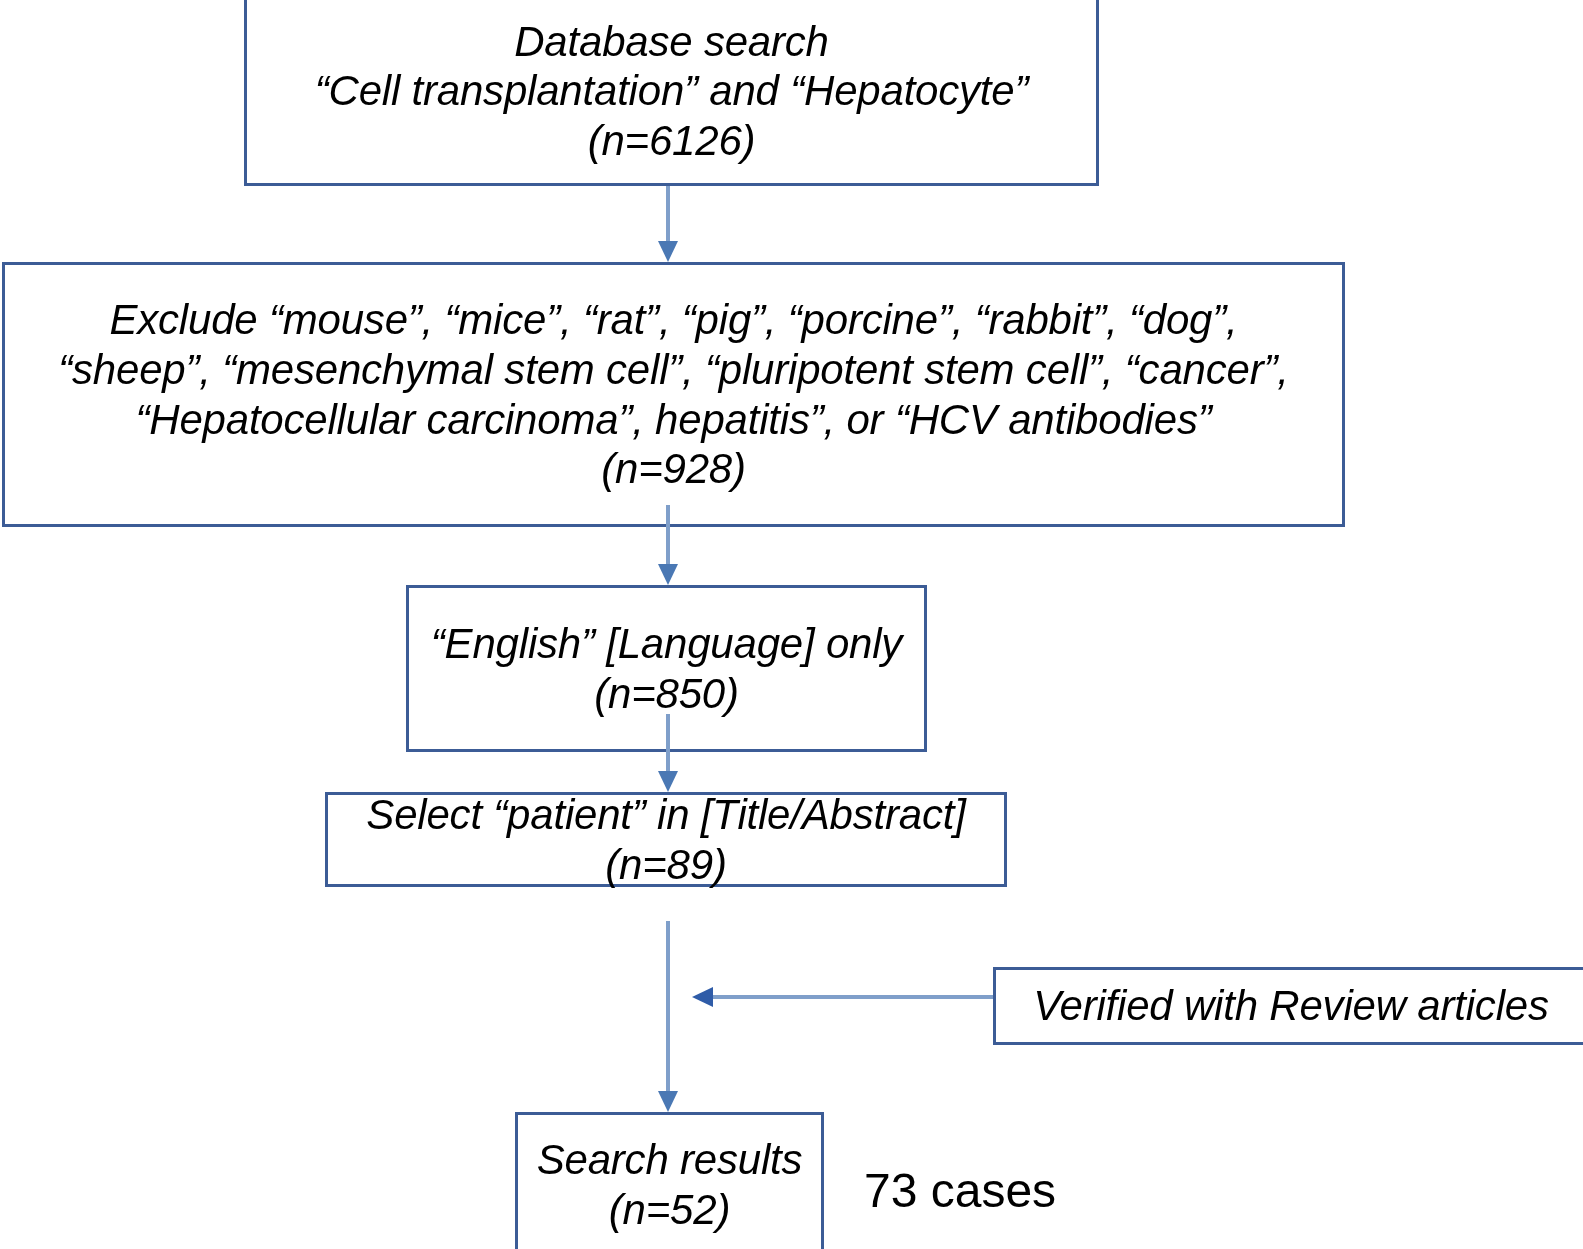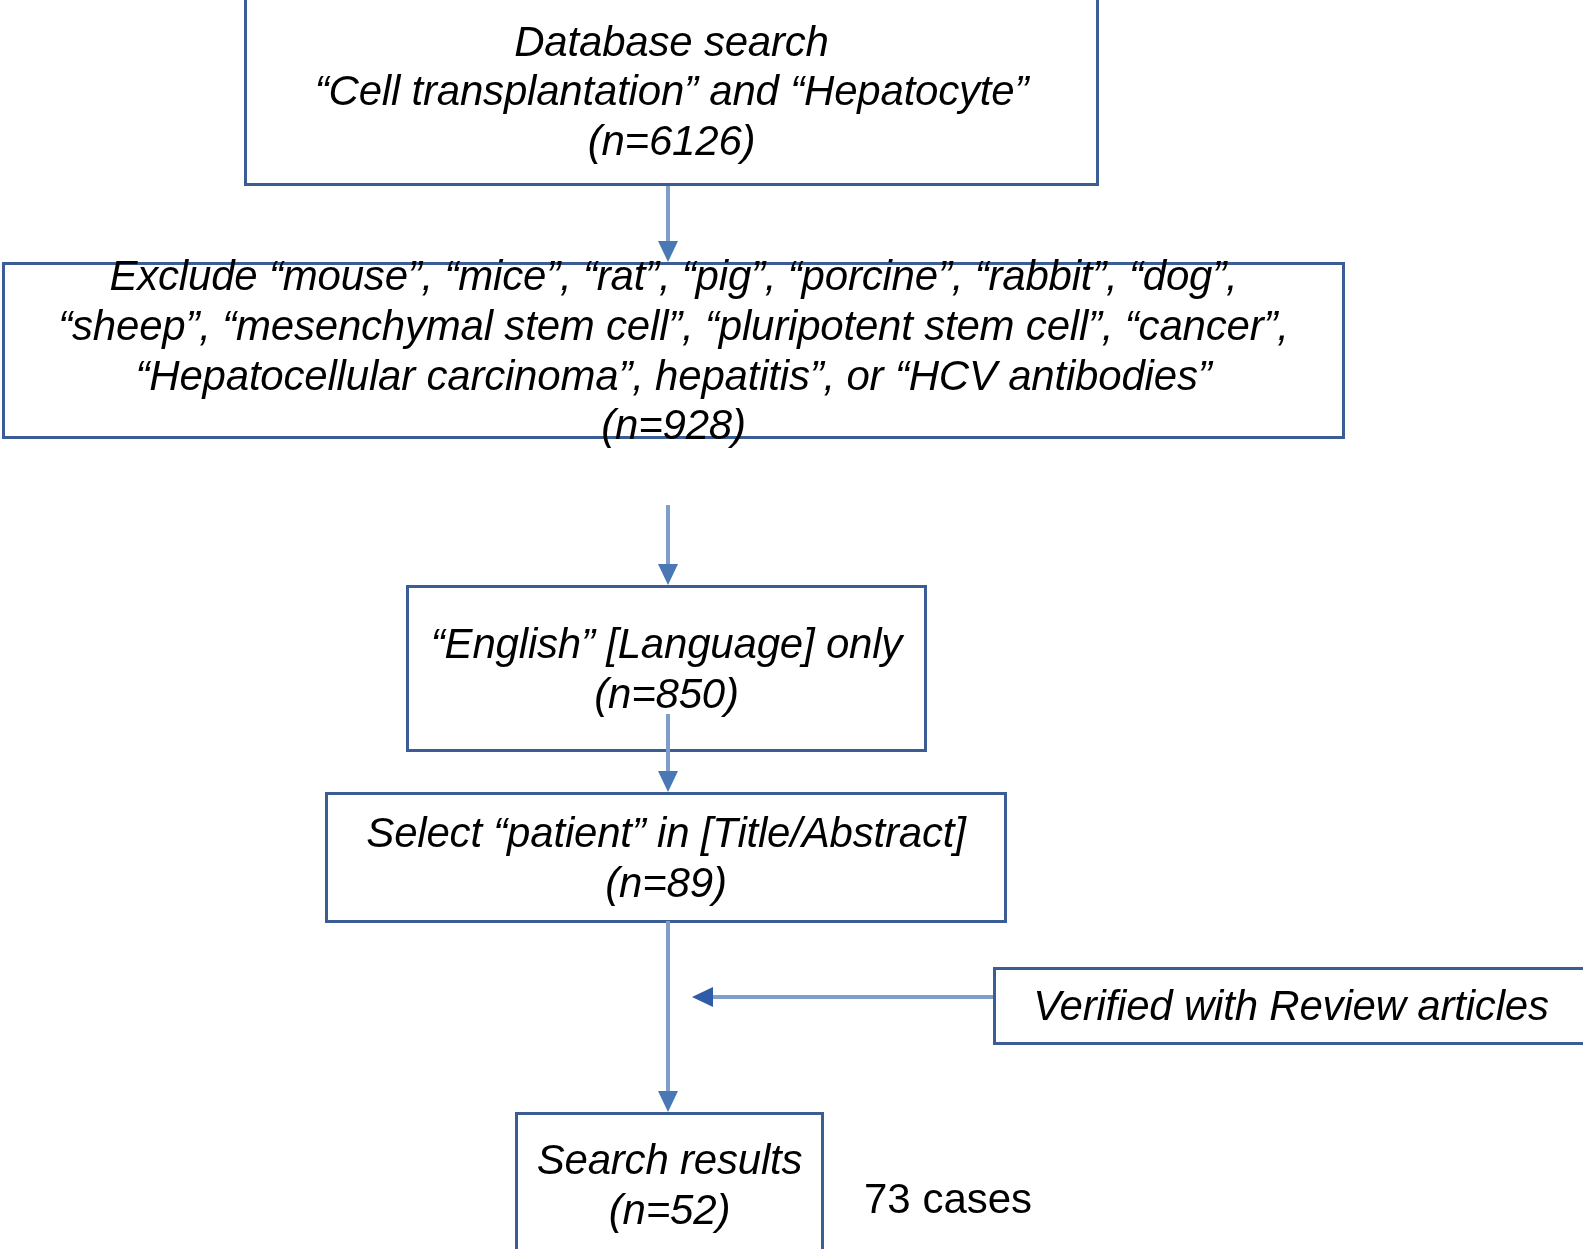--- a/index.html
+++ b/index.html
@@ -31,32 +31,31 @@
     white-space: pre-line;
   }
   .node-inner {
     width: 100%;
     padding: 0 8px;
     box-sizing: border-box;
     font-style: italic;
   }
   
   #box-database   { left: 244px;  top: -4px;    width: 855px; height: 190px; }
-  #box-exclude    { left: 2px;    top: 262px;   width: 1343px; height: 177px; }
+  #box-exclude    { left: 2px;    top: 262px;   width: 1343px; height: 265px; }
   #box-english    { left: 406px;  top: 585px;   width: 521px; height: 167px; }
-  #box-patient    { left: 325px;  top: 792px;   width: 682px; height: 131px; }
+  #box-patient    { left: 325px;  top: 792px;   width: 682px; height: 95px; }
   #box-verified   { left: 993px;  top: 967px;   width: 596px; height: 78px; }
   #box-results    { left: 515px;  top: 1112px;  width: 309px; height: 145px; }
 
   .annotation {
     position: absolute;
     color: #000000;
-    font-size: 42px;
+    font-size: 48px;
     white-space: nowrap;
-    margin-top: 12px;
   }
   #anno-cases { left: 864px; top: 1163px; }
 
   .arrow-v, .arrow-h {
     position: absolute;
   }
   .arrow-v svg, .arrow-h svg { display: block; overflow: visible; }
 
   #arrow-1 { left: 655px; top: 186px;  width: 26px; height: 76px; }
   #arrow-2 { left: 655px; top: 505px;  width: 26px; height: 80px; }

